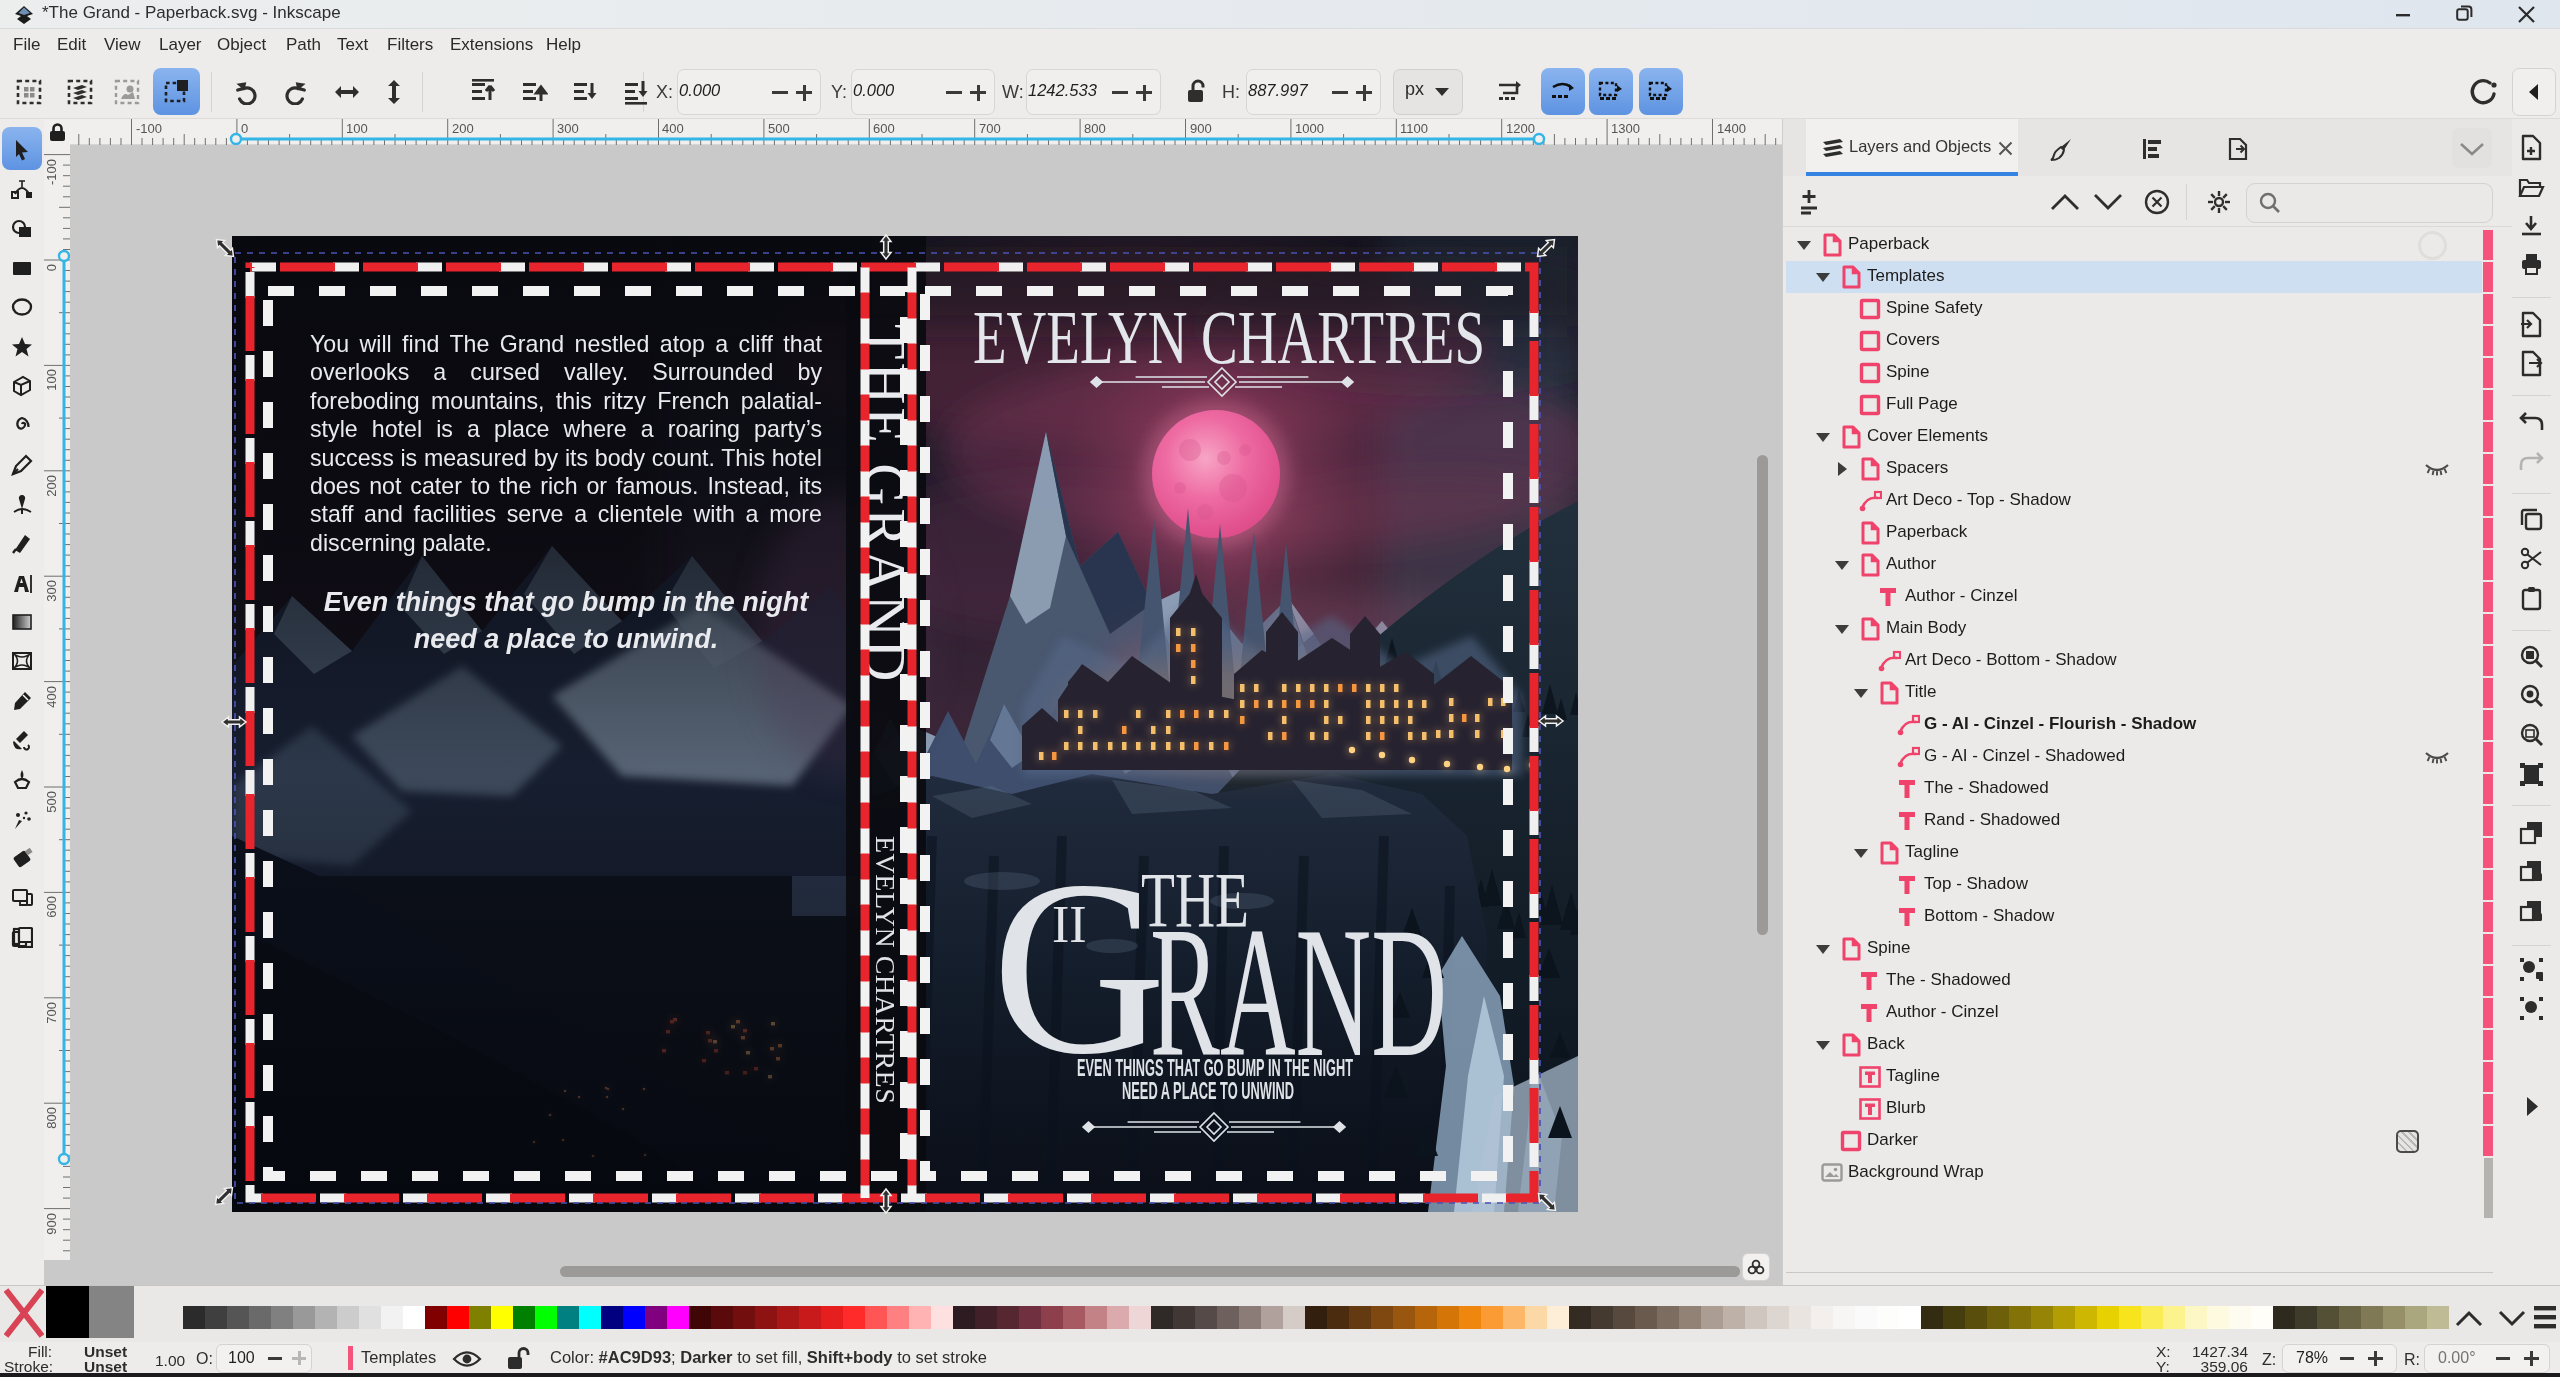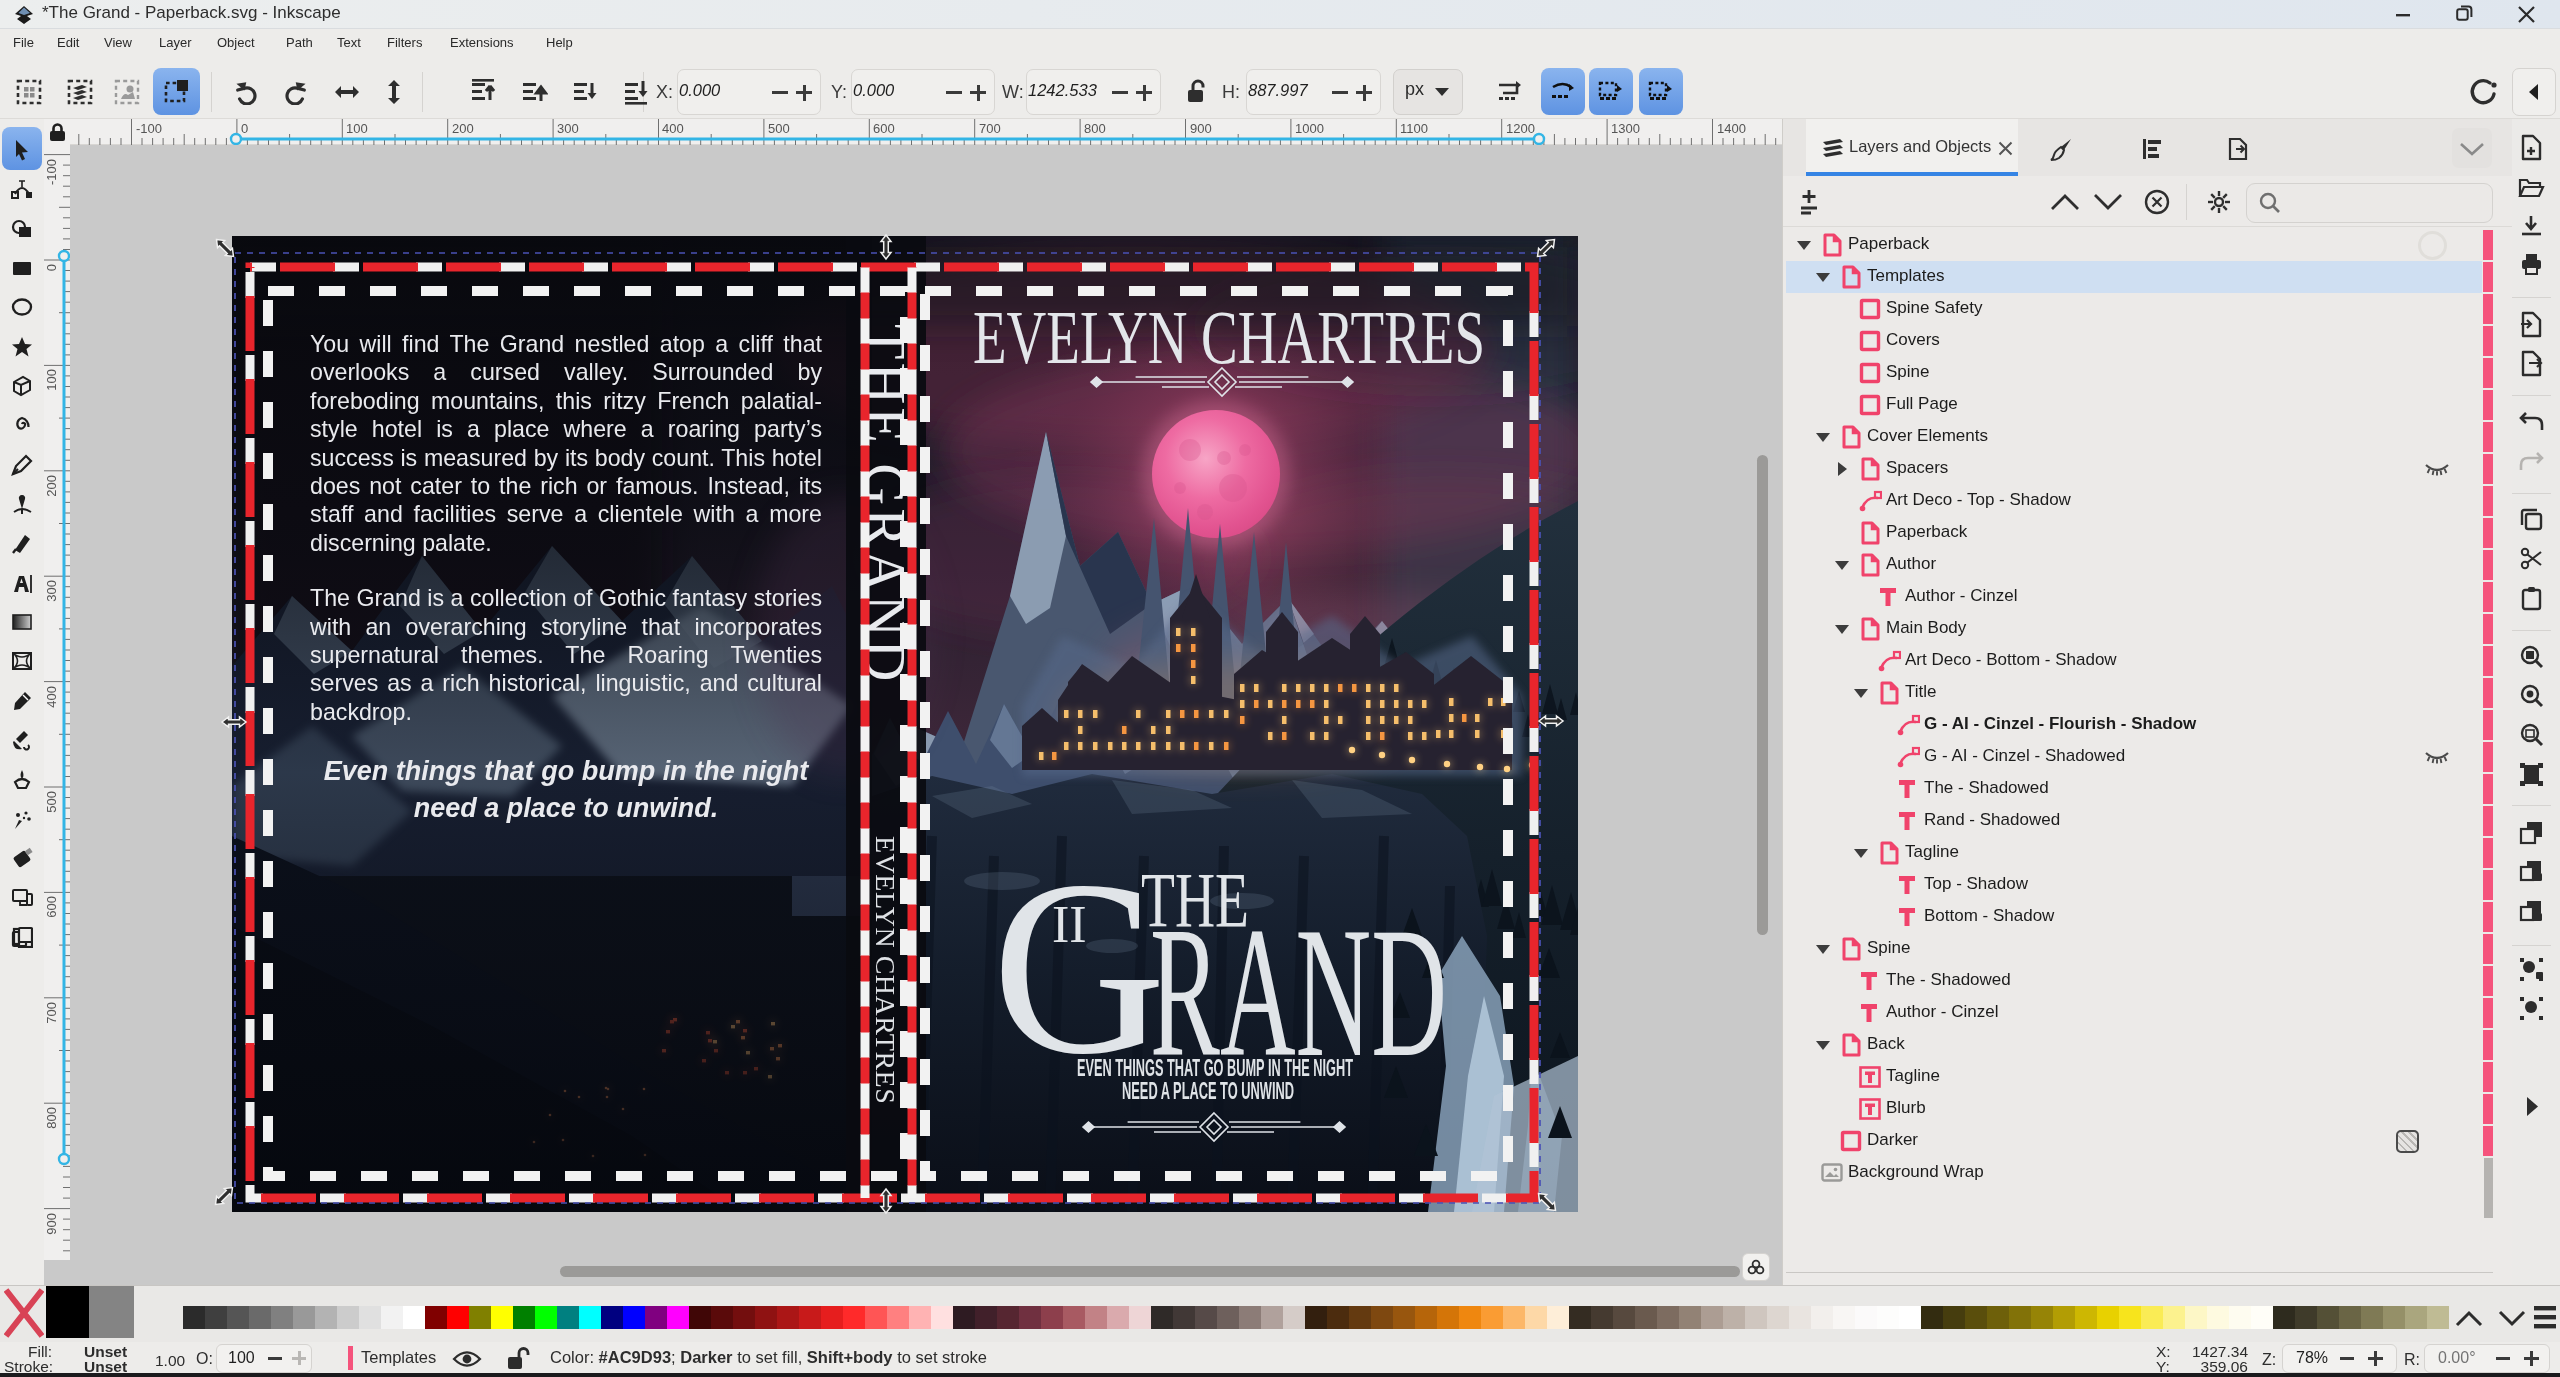--- a/index.html
+++ b/index.html
@@ -4,21 +4,21 @@
 html,body{width:2560px;height:1377px;overflow:hidden;}
 body{font-family:"Liberation Sans",sans-serif;background:#ebeae8;position:relative;}
 .abs{position:absolute;}
 svg{display:block;}
 .tb-label{font-size:17px;color:#2b2b2b;}
 .spin{position:absolute;height:46px;top:69px;background:#f0efed;border:1px solid #d8d6d3;border-radius:7px;color:#1f1f1f;font-size:16.5px;}
 .spin .val{position:absolute;left:1px;top:11px;font-style:italic;}
 .spin .minus{position:absolute;right:32px;top:21px;width:16px;height:3px;background:#3a3a3a;}
 .spin .plus1{position:absolute;right:8px;top:21px;width:16px;height:3px;background:#3a3a3a;}
 .spin .plus2{position:absolute;right:14.5px;top:14.5px;width:3px;height:16px;background:#3a3a3a;}
-.menu-item{position:absolute;top:6px;font-size:13px;color:#2a2a2a;text-align:right;}
+.menu-item{position:absolute;top:6px;font-size:17px;color:#2a2a2a;text-align:right;}
 .row-label{position:absolute;font-size:17px;color:#1c1c1c;top:5px;white-space:nowrap;}
 </style></head><body>
 <div class="abs" style="left:0;top:0;width:2560px;height:29px;background:linear-gradient(90deg,#eceeee 0%,#e7ebee 40%,#dfe6ee 100%);border-bottom:1px solid #d9dcdf;"></div>
 <svg class="abs" style="left:14px;top:6px;opacity:1.0" width="20" height="18" viewBox="0 0 20 18">
     <path d="M10 0 L19 8 L13 10 L17 13 L10 18 L3 13 L7 10 L1 8 Z" fill="#1a1a1a"></path>
     <path d="M10 1.5 L16 7 L10 9 L4.5 7 Z" fill="#6f8fb3"></path>
   </svg>
 <div class="abs" style="left:42px;top:3px;font-size:17px;color:#2d2d2d;">*The Grand - Paperback.svg - Inkscape</div>
 <svg class="abs" style="left:2395px;top:6px;opacity:1.0" width="18" height="18" viewBox="0 0 18 18">
     <rect x="1" y="8" width="14" height="2.4" fill="#2b2b2b"></rect>
@@ -1166,21 +1166,20 @@
     </g>
     <g transform="translate(-8 960) rotate(135)">
       <path d="M-12 0 L-5.5 -5 V-2.3 H5.5 V-5 L12 0 L5.5 5 V2.3 H-5.5 V5 Z" fill="#2f2f2f" stroke="#f0f0f0" stroke-width="1.5"></path>
     </g>
     <g transform="translate(1315 966) rotate(45)">
       <path d="M-12 0 L-5.5 -5 V-2.3 H5.5 V-5 L12 0 L5.5 5 V2.3 H-5.5 V5 Z" fill="#2f2f2f" stroke="#f0f0f0" stroke-width="1.5"></path>
     </g>
   </svg>
 <div class="abs" style="left:310px;top:330px;width:512px;font-family:&quot;Liberation Sans&quot;,sans-serif;font-size:23.2px;line-height:28.4px;color:#e9eaee;text-align:justify;">
     <p style="margin-bottom:27px;">You will find The Grand nestled atop a cliff that overlooks a cursed valley. Surrounded by foreboding mountains, this ritzy French palatial-style hotel is a place where a roaring party’s success is measured by its body count. This hotel does not cater to the rich or famous. Instead, its staff and facilities serve a clientele with a more discerning palate.</p>
-    <p style="margin-bottom:27px;">The Grand is a collection of Gothic fantasy stories with an overarching storyline that incorporates supernatural themes. The Roaring Twenties serves as a rich historical, linguistic, and cultural backdrop.</p>
     <p style="text-align:center;font-style:italic;font-weight:bold;font-size:27px;line-height:37px;">Even things that go bump in the night<br>need a place to unwind.</p>
   </div>
 <div class="abs" style="left:1782px;top:119px;width:730px;height:1166px;background:#eceae8;border-left:1px solid #cfcdc9;"></div>
 <div class="abs" style="left:1783px;top:119px;width:729px;height:57px;background:#e7e5e3;"></div>
 <div class="abs" style="left:1806px;top:119px;width:212px;height:57px;background:#f1f0ee;"></div>
 <div class="abs" style="left:1806px;top:172px;width:212px;height:4px;background:#3584e4;"></div>
 <svg class="abs" style="left:1822px;top:138px;opacity:1.0" width="22" height="20" viewBox="0 0 22 20">
     <g fill="#2d2d2d">
       <path d="M1 4 L18 1 L21 4 L4 7 Z"></path>
       <path d="M1 10 L18 7 L21 10 L4 13 Z"></path>

